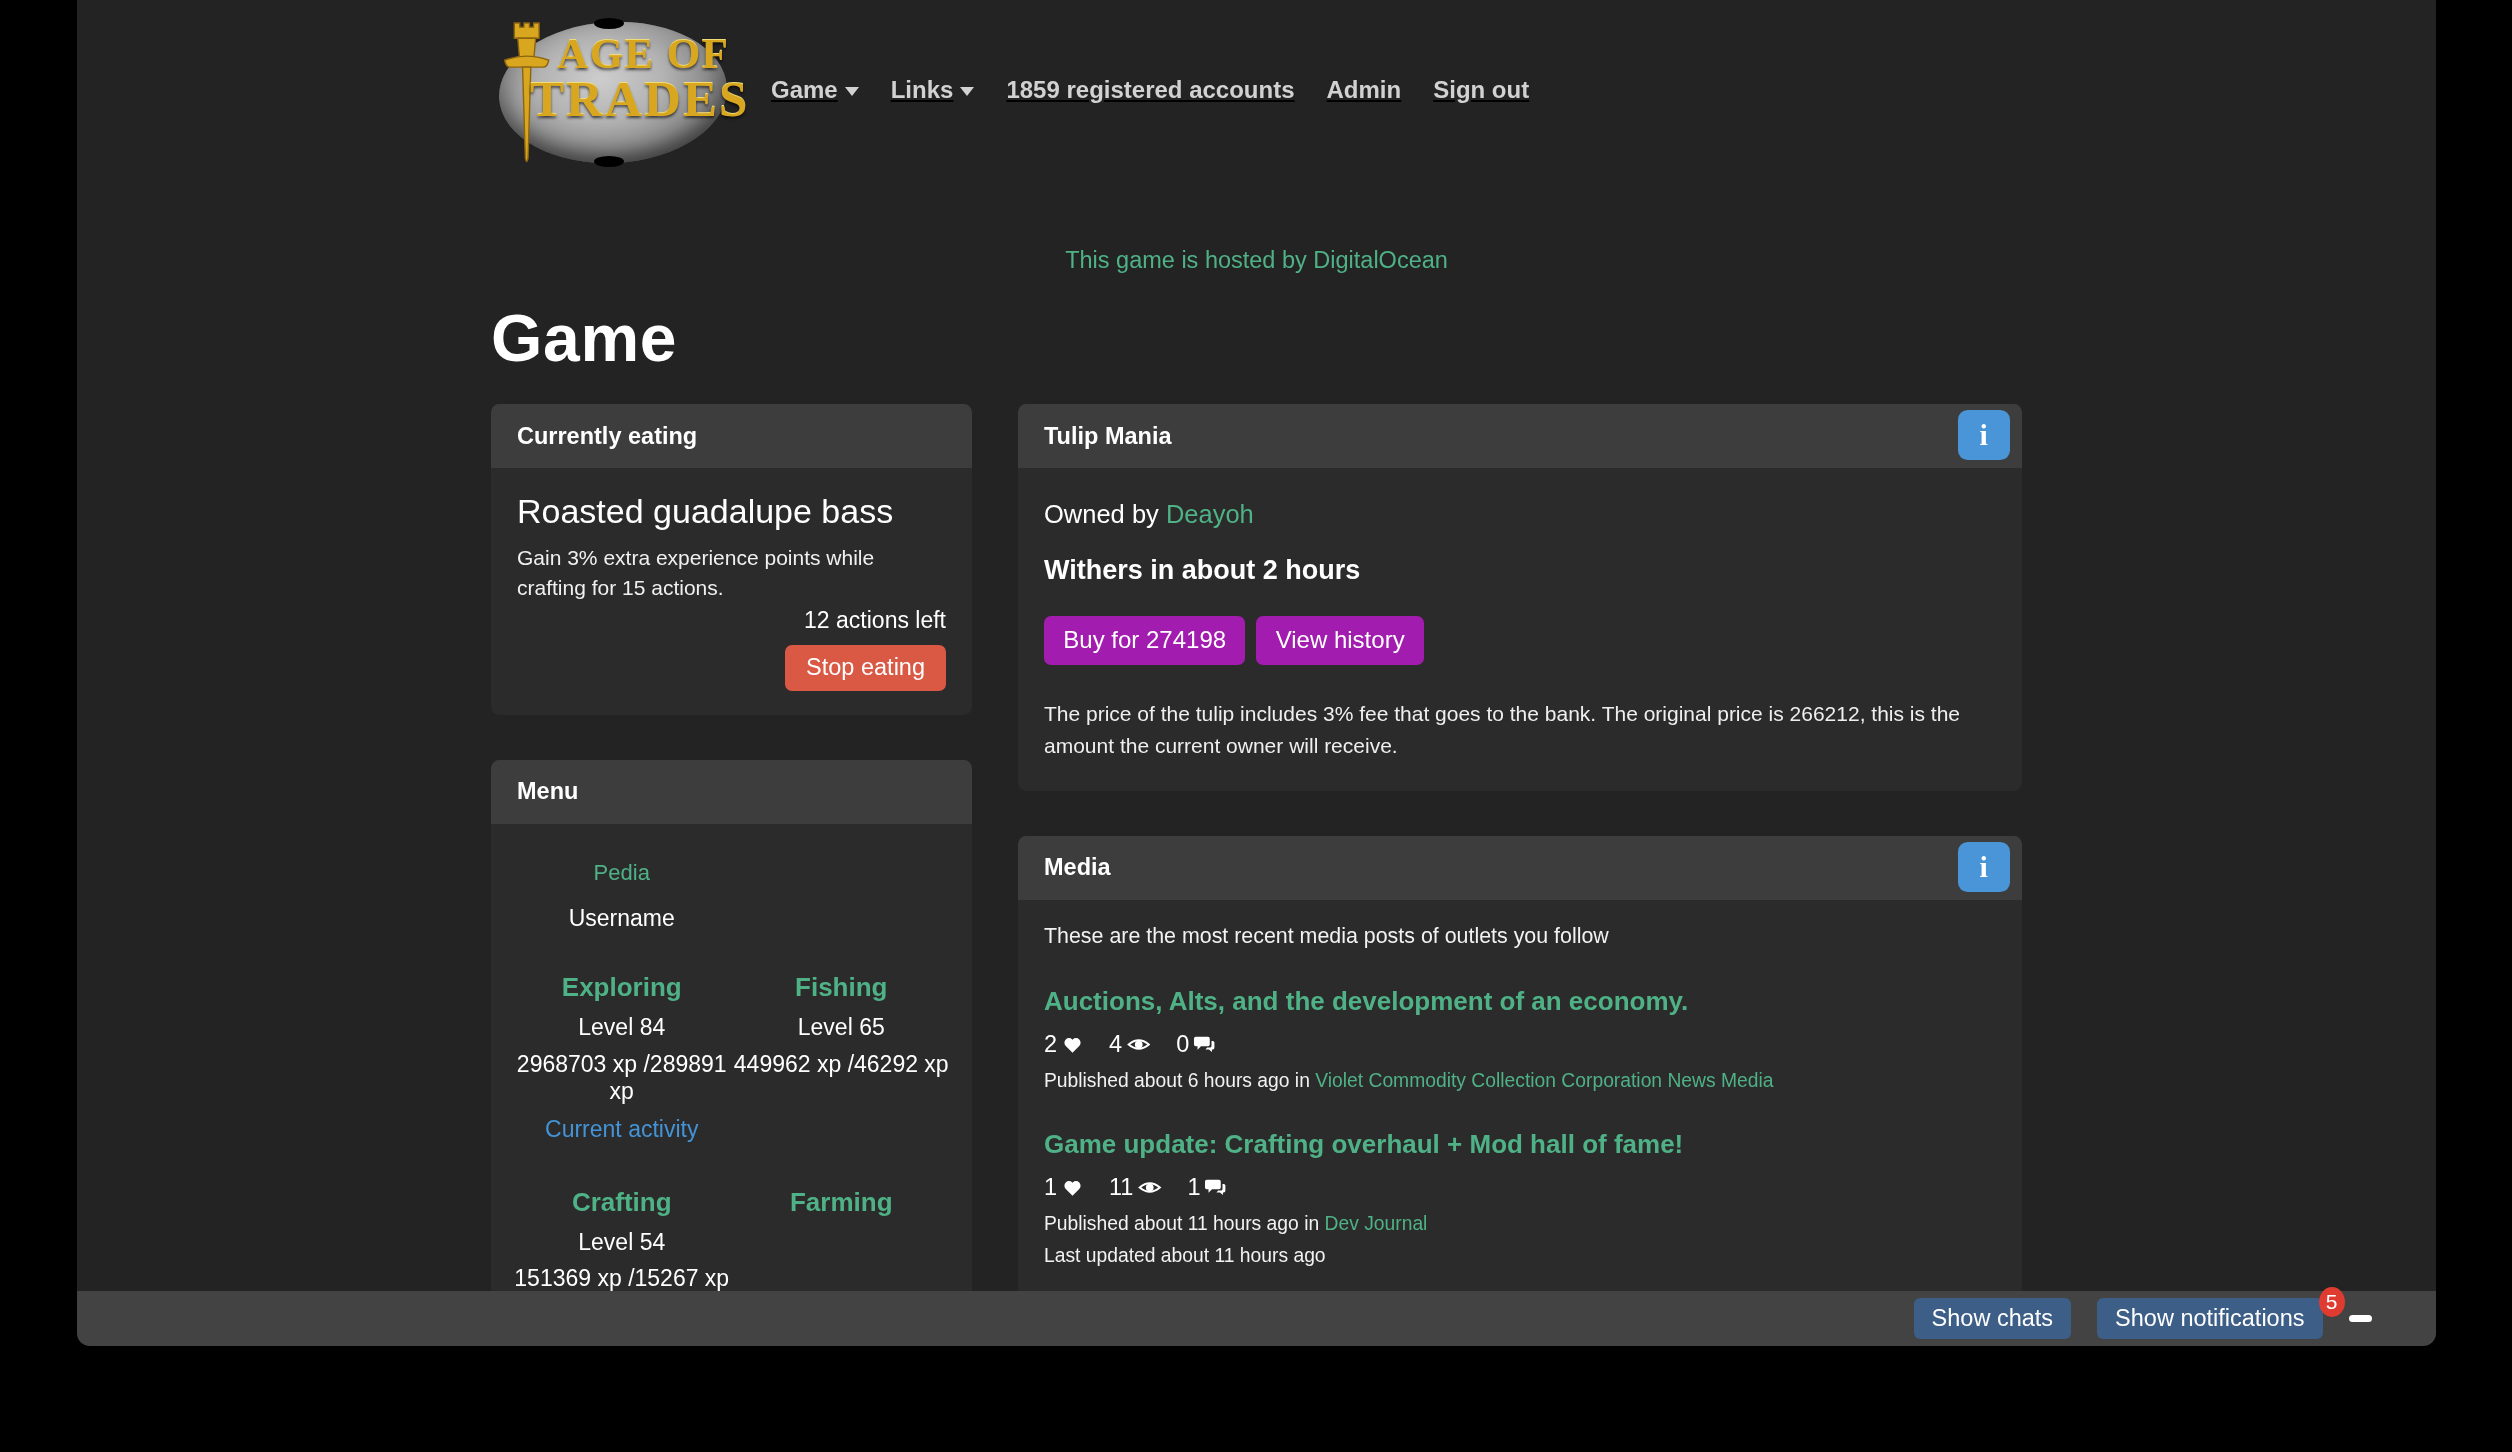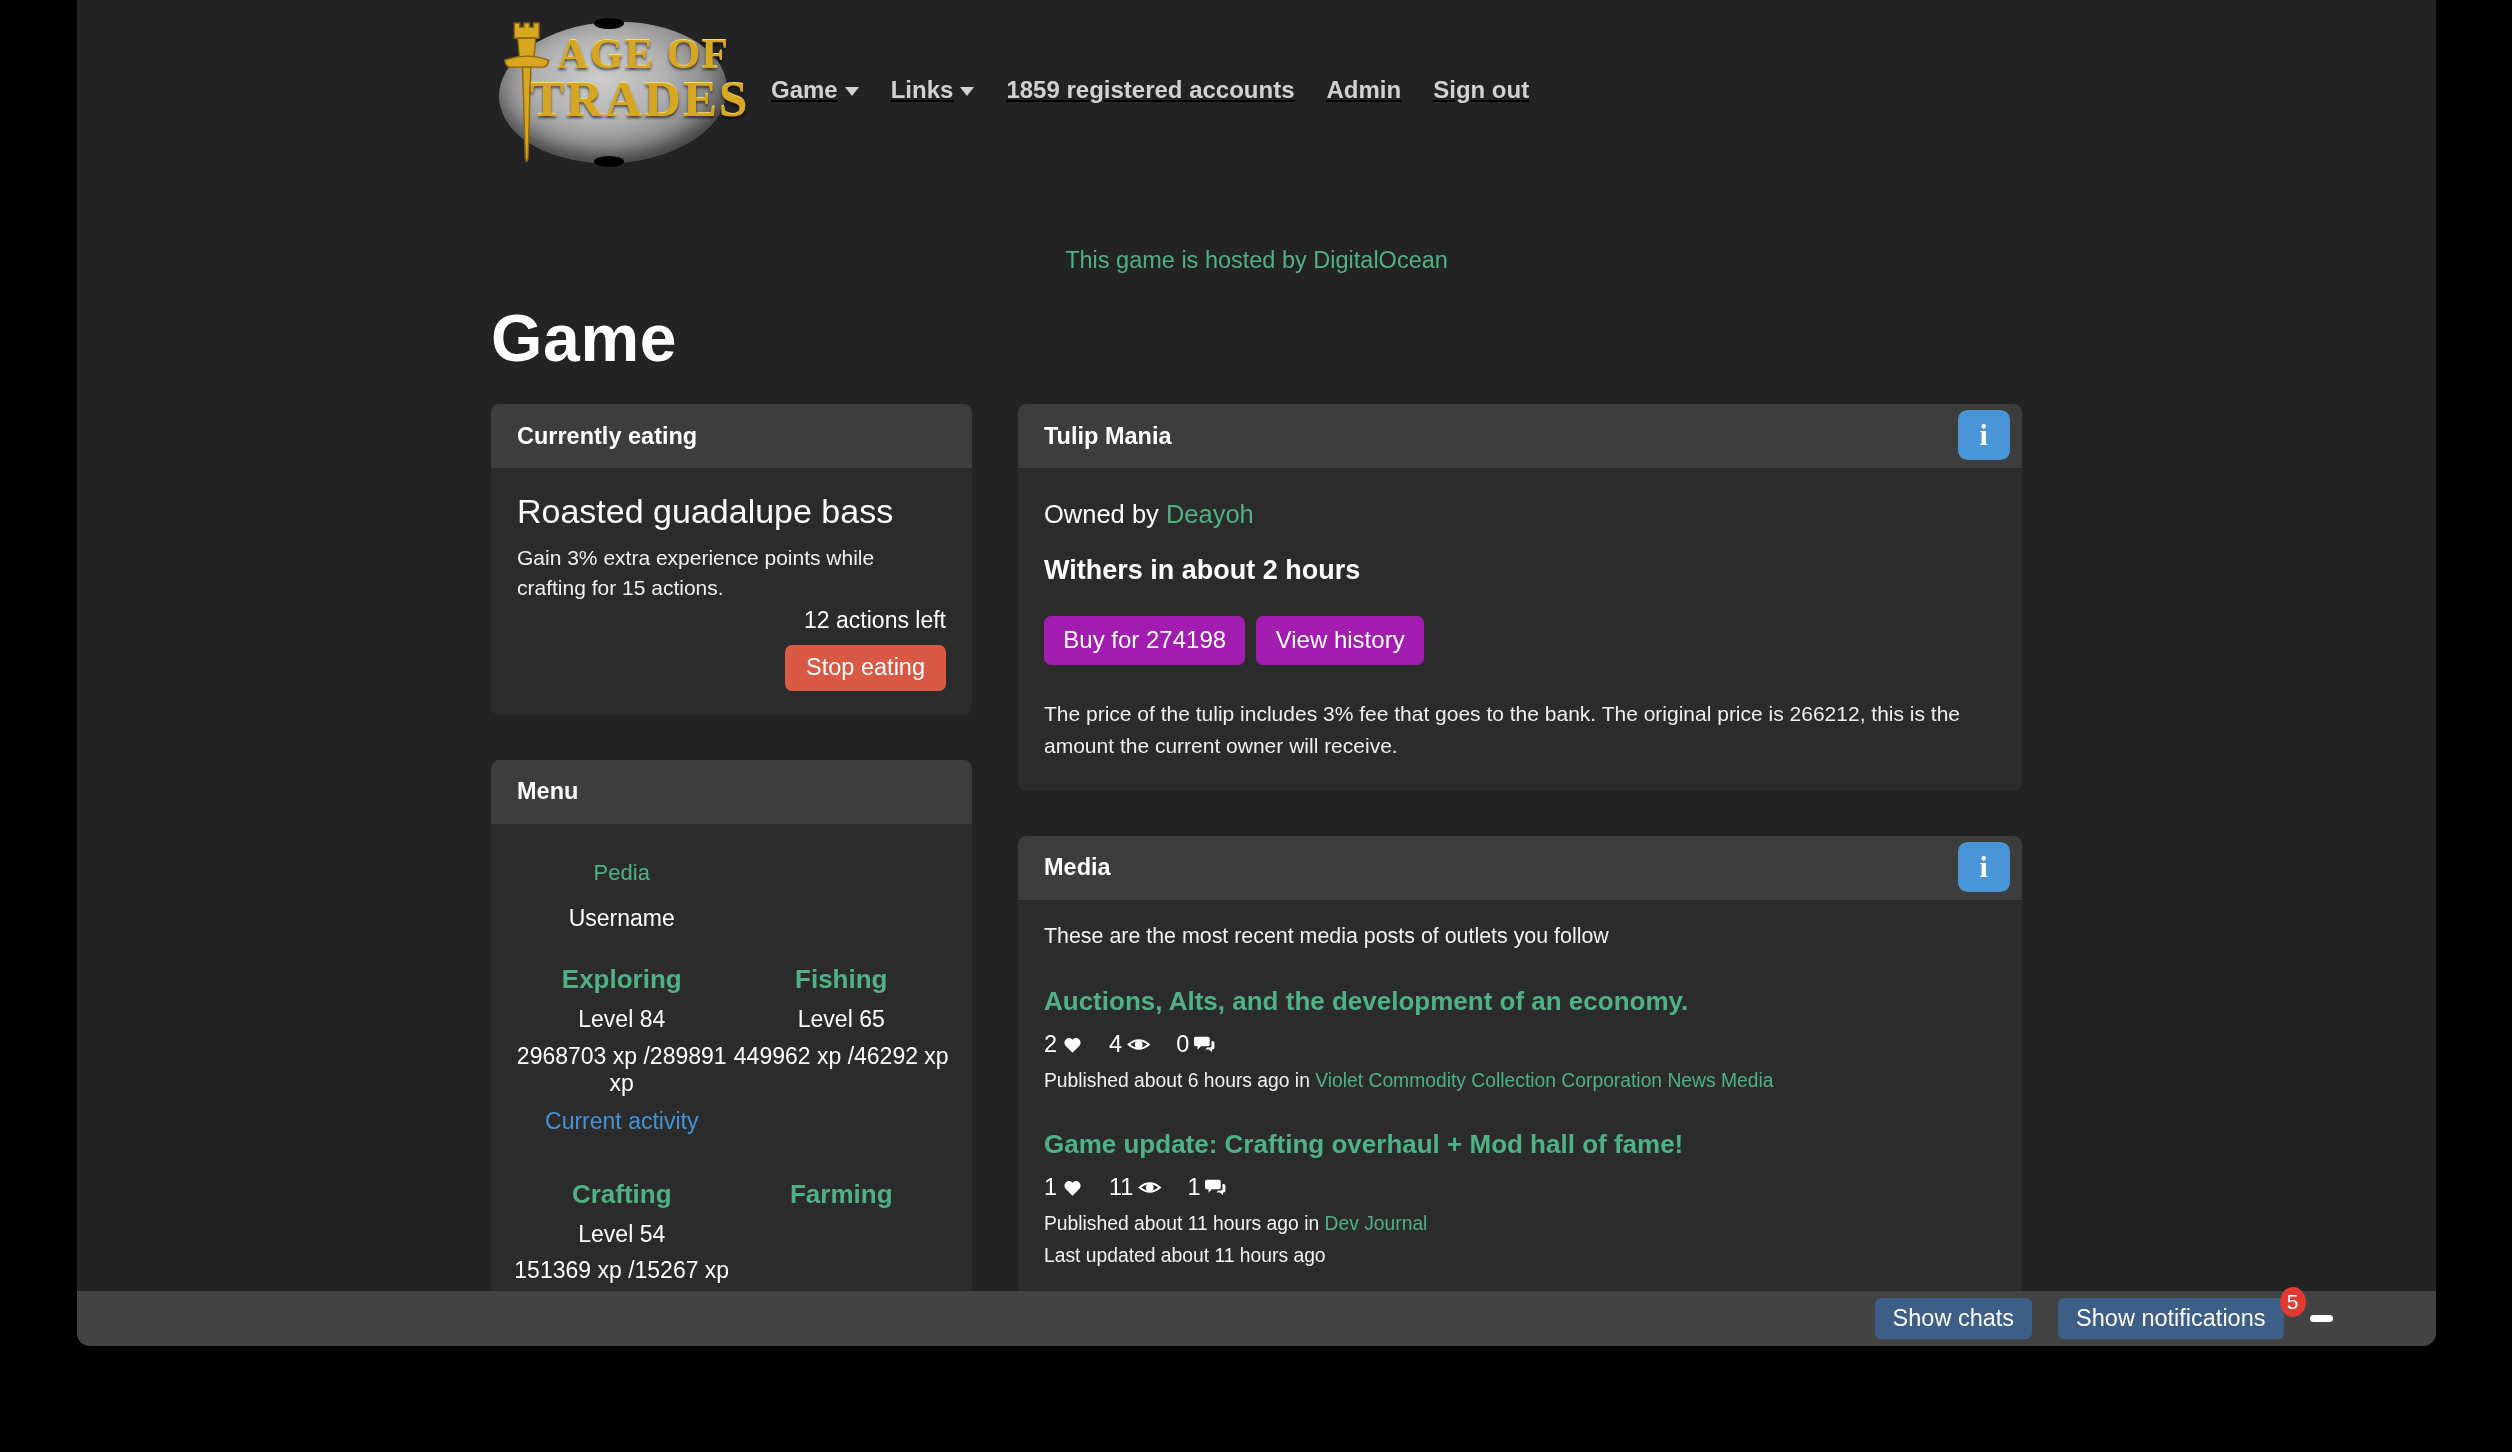--- a/index.html
+++ b/index.html
@@ -75,21 +75,21 @@
   .stat { display:flex; align-items:center; gap:4.8px; }
   .stat svg { display:block; }
   .post-pub { margin-top:12.4px; font-size:19.3px; color:#f2f2f2; }
   .post-pub .green-link { font-size:19.3px; }
   .post-updated { margin-top:9.7px; font-size:19.3px; color:#f2f2f2; }
   .post.with-image { display:flex; justify-content:space-between; }
   .post-img { width:192px; height:172px; border-radius:1.4px; overflow:hidden; flex:0 0 auto; margin-right:1.4px; margin-top:-2.8px; }
 
   
   .footer-bar { position:absolute; left:0; bottom:0; width:100%; height:55px; background:#434343; border-radius:0 0 12.4px 12.4px;
-    display:flex; align-items:center; justify-content:flex-end; padding-right:103px; gap:26px; z-index:5; }
+    display:flex; align-items:center; justify-content:flex-end; padding-right:64px; gap:26px; z-index:5; }
   .btn-footer { background:#3d5f87; font-size:23.5px; padding:7px 18px; border-radius:6.2px; position:relative; }
   .notif-wrap { position:relative; }
   .badge { position:absolute; top:-11px; right:-22px; min-width:26px; height:30px; background:#e03b30; border-radius:50%;
     color:#fff; font-size:21px; display:flex; align-items:center; justify-content:center; padding:0 4.1px; }
   .minimize { width:23.5px; height:7.6px; background:#fff; border-radius:4.1px; cursor:pointer; }
 </style>
 </head>
 <body>
 
 <div class="page">
@@ -152,21 +152,21 @@
 
         <div class="panel">
           <div class="panel-header">Menu</div>
           <div class="panel-body menu-body">
             <div class="menu-grid">
               <div>
                 <div class="cell-value"><a class="green-link">Pedia</a></div>
                 <div class="cell-label">Username</div>
               </div>
             </div>
-            <div class="menu-grid" id="skills-grid" style="margin-top:32px">
+            <div class="menu-grid" id="skills-grid" style="margin-top:40px">
   <div class="skill-cell">
     <div class="skill-name"><a class="green-link">Exploring</a></div>
     <div class="skill-level">Level 84</div>
     <div class="skill-xp">2968703 xp /289891 xp</div>
   <div class="skill-extra link">Current activity</div>
                 </div>
 
   <div class="skill-cell">
     <div class="skill-name"><a class="green-link">Fishing</a></div>
     <div class="skill-level">Level 65</div>

